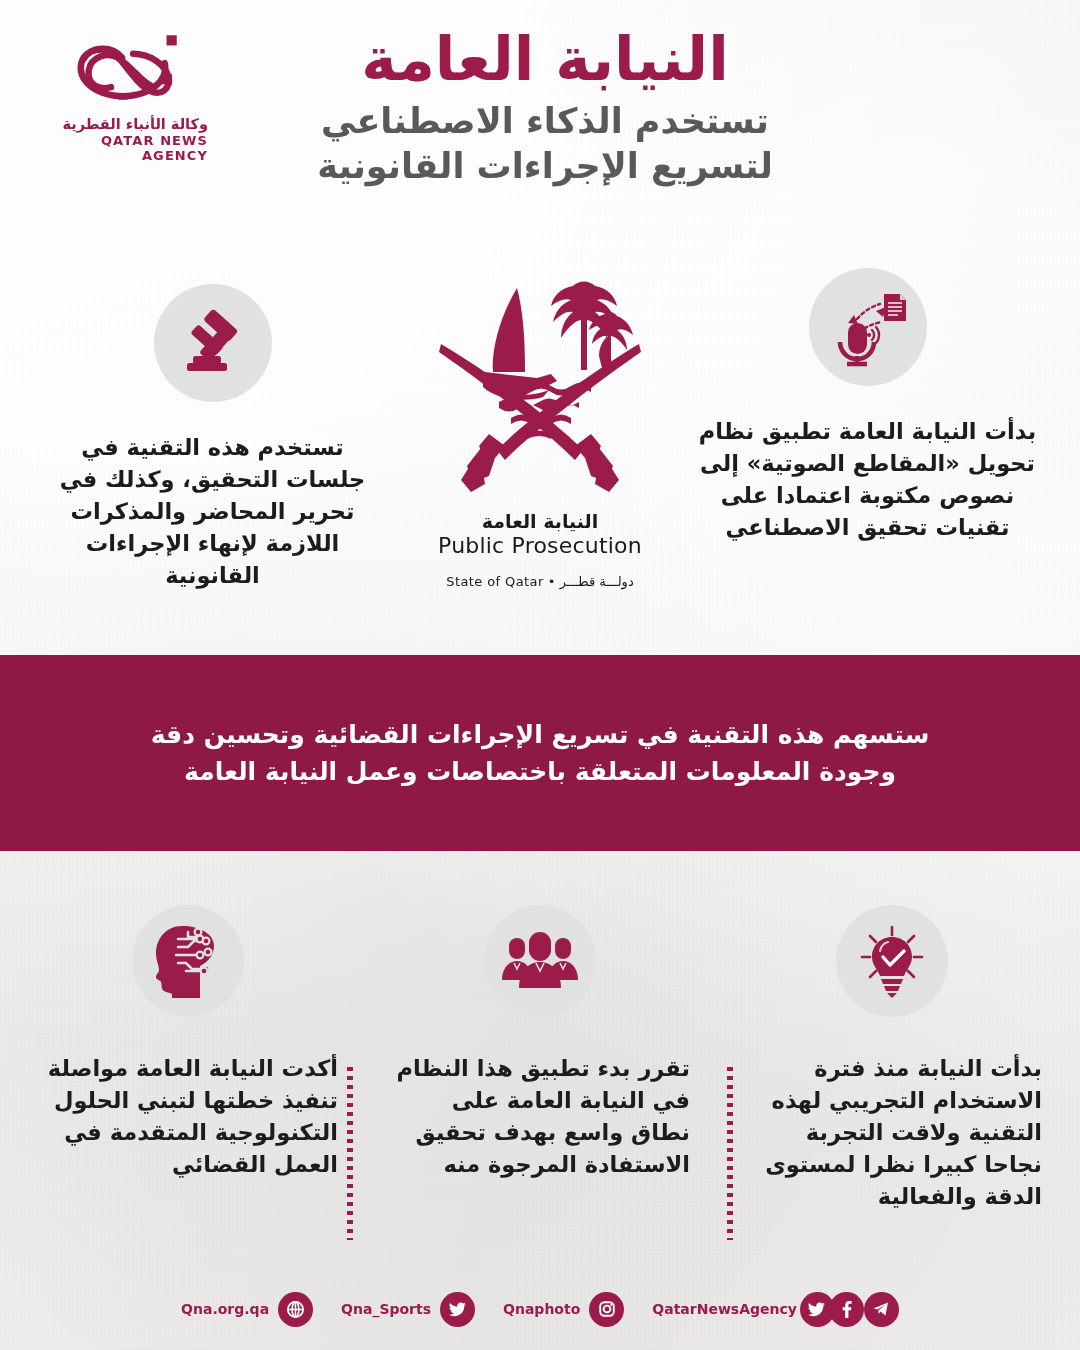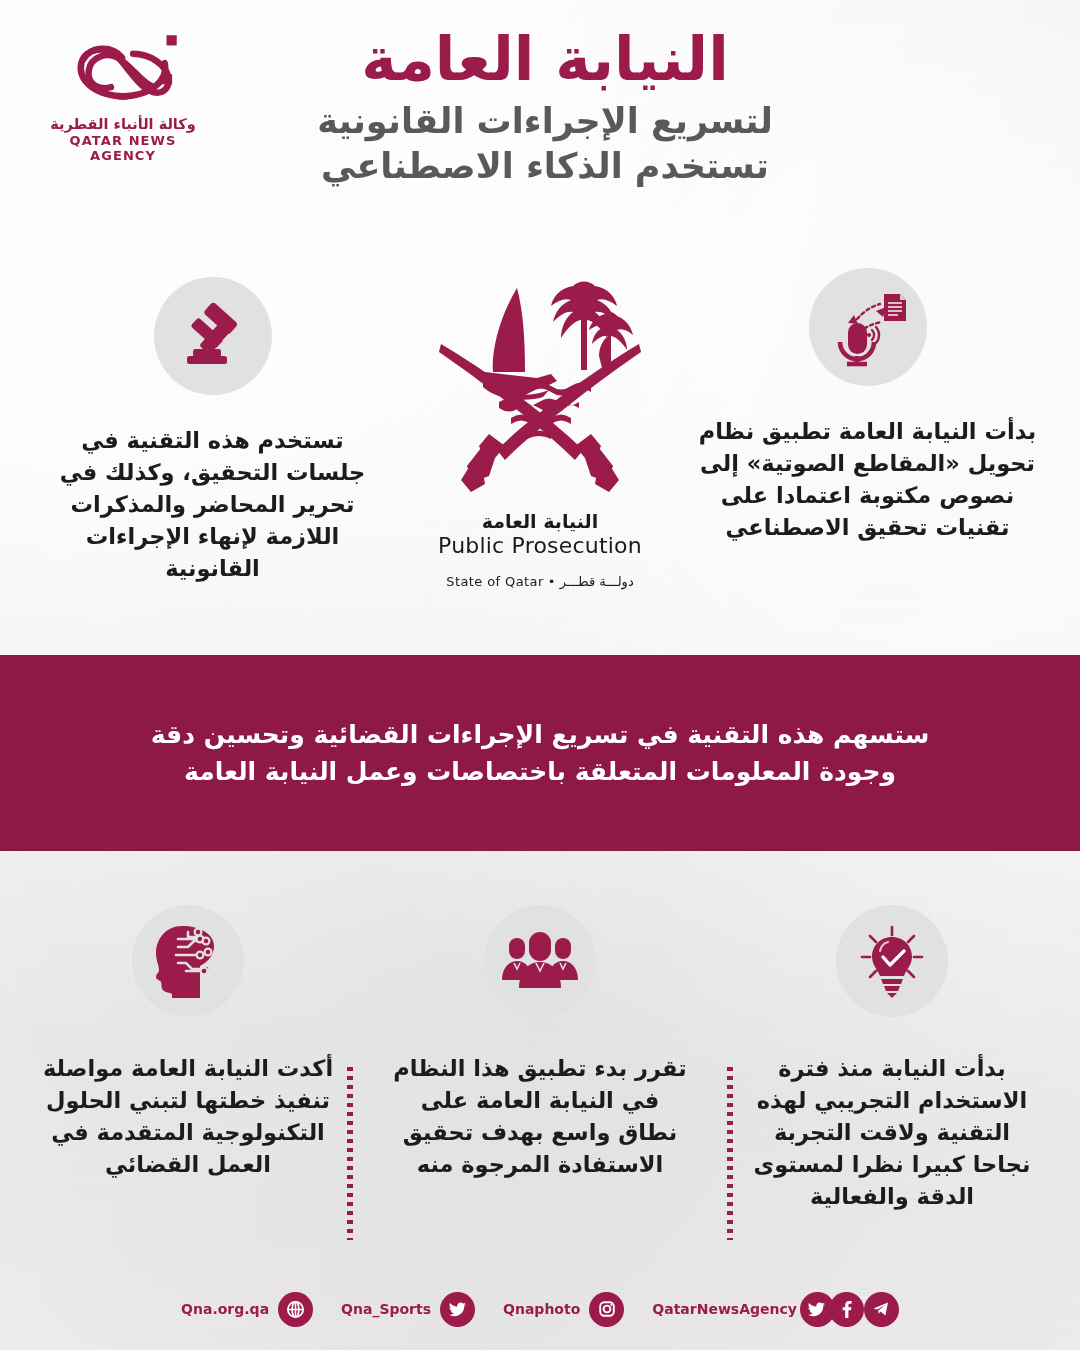--- a/index.html
+++ b/index.html
@@ -33,60 +33,60 @@
   .main-title{
     color:#9b1b4a;font-size:60px;font-weight:bold;line-height:1.05;
     letter-spacing:-1px;margin:0;
   }
   .sub-title{
     color:#595959;font-size:35px;font-weight:bold;line-height:1.28;
     margin:8px 0 0 0;
   }
 
   
-  .qna-logo{position:absolute;left:38px;top:26px;width:170px;height:140px;text-align:center;}
+  .qna-logo{position:absolute;left:38px;top:26px;width:170px;height:140px;}
   .qna-mark{width:140px;height:88px;margin:0 auto;display:block;}
   .qna-ar{color:#9b1b4a;font-size:14.5px;font-weight:bold;margin-top:2px;letter-spacing:.5px;}
   .qna-en{color:#9b1b4a;font-size:13px;font-weight:bold;letter-spacing:1.1px;margin-top:1px;}
 
   
   .top-row{position:absolute;top:268px;left:0;width:1080px;height:360px;}
   .col{position:absolute;text-align:center;}
   .icon-circle{
     width:118px;height:118px;border-radius:50%;
     background:#e2e1e1;margin:0 auto;
     display:flex;align-items:center;justify-content:center;
   }
   .card-text{
     color:#1c1c1c;font-size:22.5px;font-weight:bold;line-height:1.42;
     margin-top:30px;
   }
   .col-right{right:40px;top:0;width:345px;}
-  .col-left{left:40px;top:9px;width:345px;}
+  .col-left{left:40px;top:16px;width:345px;}
 
   
   .emblem{position:absolute;left:50%;transform:translateX(-50%);top:-2px;width:260px;text-align:center;}
   .emblem svg{display:block;margin:0 auto;}
   .emblem-ar{color:#1a1a1a;font-size:19px;font-weight:bold;letter-spacing:3px;margin-top:4px;}
   .emblem-en{color:#1a1a1a;font-size:22px;margin-top:1px;letter-spacing:.2px;}
   .emblem-sub{color:#1a1a1a;font-size:13px;margin-top:16px;letter-spacing:.4px;}
 
   
   .banner{
     position:absolute;left:0;top:655px;width:1080px;height:196px;
     background:#8e1846;display:flex;align-items:center;justify-content:center;
   }
   .banner-text{
     color:#ffffff;font-size:25px;font-weight:bold;line-height:1.5;
     text-align:center;width:830px;
   }
 
   
   .bottom-row{position:absolute;top:905px;left:0;width:1080px;height:350px;}
-  .bcol{position:absolute;top:0;width:300px;text-align:center;}
+  .bcol{position:absolute;top:0;width:300px;text-align:right;}
   .b-right{right:38px;}
   .b-mid{left:50%;transform:translateX(-50%);}
   .b-left{left:38px;}
   .b-icon{
     width:112px;height:112px;border-radius:50%;
     background:#e2e1e1;margin:0 auto;
     display:flex;align-items:center;justify-content:center;
   }
   .b-text{
     color:#1c1c1c;font-size:22.5px;font-weight:bold;line-height:1.42;margin-top:36px;
@@ -120,22 +120,22 @@
 <body>
 
 <div class="page">
   <div class="noise"></div>
 
   <div class="header">
 
     <div class="title-block">
       <div class="main-title">النيابة العامة</div>
       <div class="sub-title">
+        <div>تستخدم الذكاء الاصطناعي</div>
         <div>لتسريع الإجراءات القانونية</div>
-        <div>تستخدم الذكاء الاصطناعي</div>
       </div>
     </div>
 
     <div class="qna-logo">
       <svg class="qna-mark" viewBox="0 0 150 95">
         <g fill="none" stroke="#9b1b4a" stroke-width="7" stroke-linecap="round">
           <path d="M78 76 C44 76 26 58 30 40 C34 24 58 20 70 34 C82 48 92 64 104 70 C116 76 126 68 124 56 C122 42 104 30 86 30"></path>
           <path d="M72 76 C106 76 124 58 120 40"></path>
           <path d="M74 34 C62 20 40 22 32 36"></path>
         </g>

